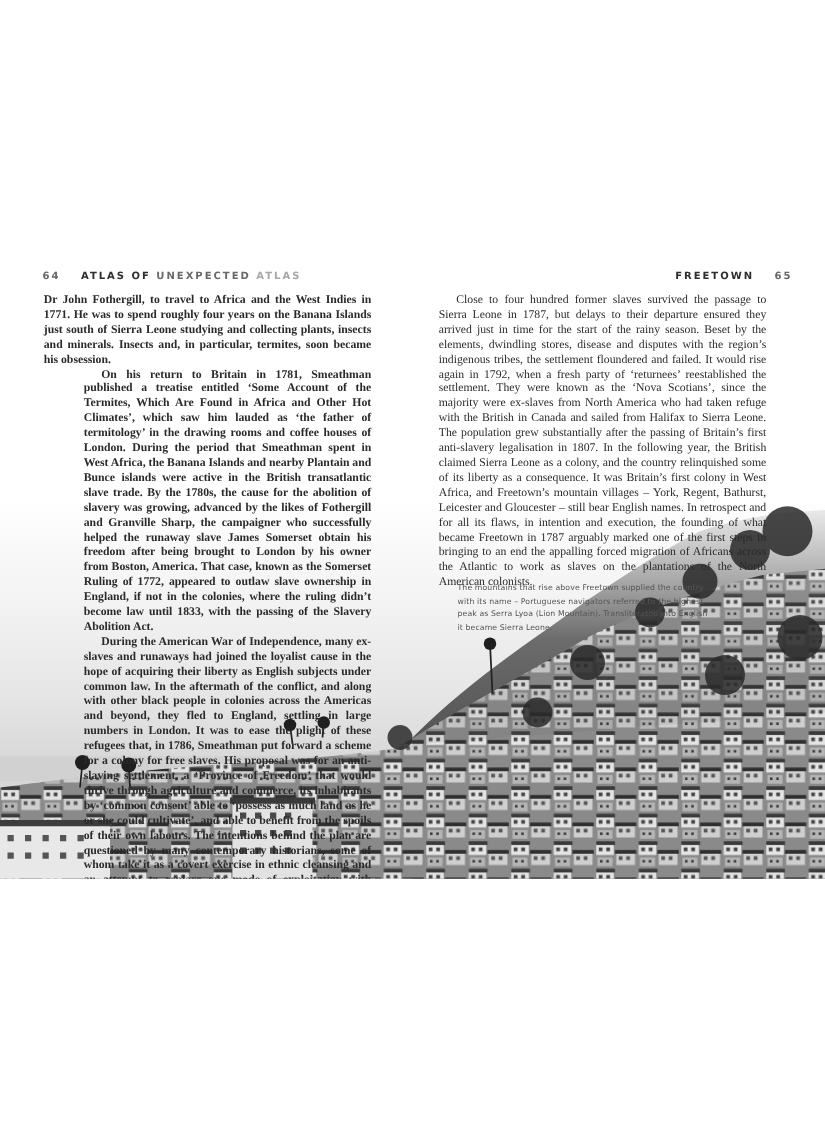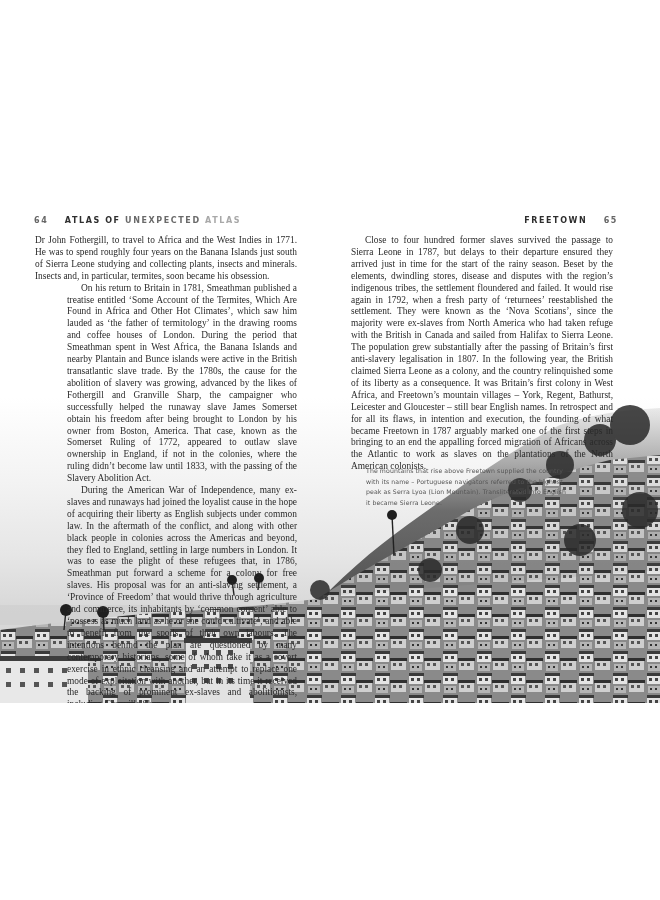--- a/index.html
+++ b/index.html
@@ -14,30 +14,30 @@
     }
     
     .photo { position: absolute; left: 0; top: 0; width: 660px; height: 493px; }
     .running-head {
       position: absolute; top: 6px; font-family: "DejaVu Sans", "Liberation Sans", sans-serif;
       font-weight: bold; font-size: 8px; letter-spacing: 1.6px; color: #333;
     }
     .running-head.left { left: 34px; }
     .running-head.right { right: 26px; }
     .running-head .pnum { color: #666; font-weight: bold; margin-right: 12px; }
-    .running-head.right .pnum { margin-right: 16px; margin-left: 12px; text-align: right; }
+    .running-head.right .pnum { margin-right: 0; margin-left: 12px; text-align: right; }
     .rh-dark { color: #2e2e2e; }
     .rh-mid { color: #6a6a6a; }
     .rh-light { color: #a8a8a8; }
     .col {
       position: absolute; top: 25px; width: 262px;
       font-family: "Liberation Serif", "DejaVu Serif", serif;
       font-size: 9.4px; line-height: 11.9px; color: #2a2a2a; text-align: justify;
     }
-    .col.left { left: 35px; }
+    .col.left { left: 35px; font-weight: bold; }
     .col.right { left: 351px; }
     .col p { margin: 0; text-indent: 0; }
     .col p + p { text-indent: 14px; margin-left: 32px; }
     .col.right p:first-child { text-indent: 14px; }
     .caption {
       position: absolute; left: 366px; top: 256px; width: 200px;
       font-family: "DejaVu Sans", "Liberation Sans", sans-serif;
       font-size: 6.2px; line-height: 10.6px; color: #555; letter-spacing: 0.1px;
     }
   </style>

